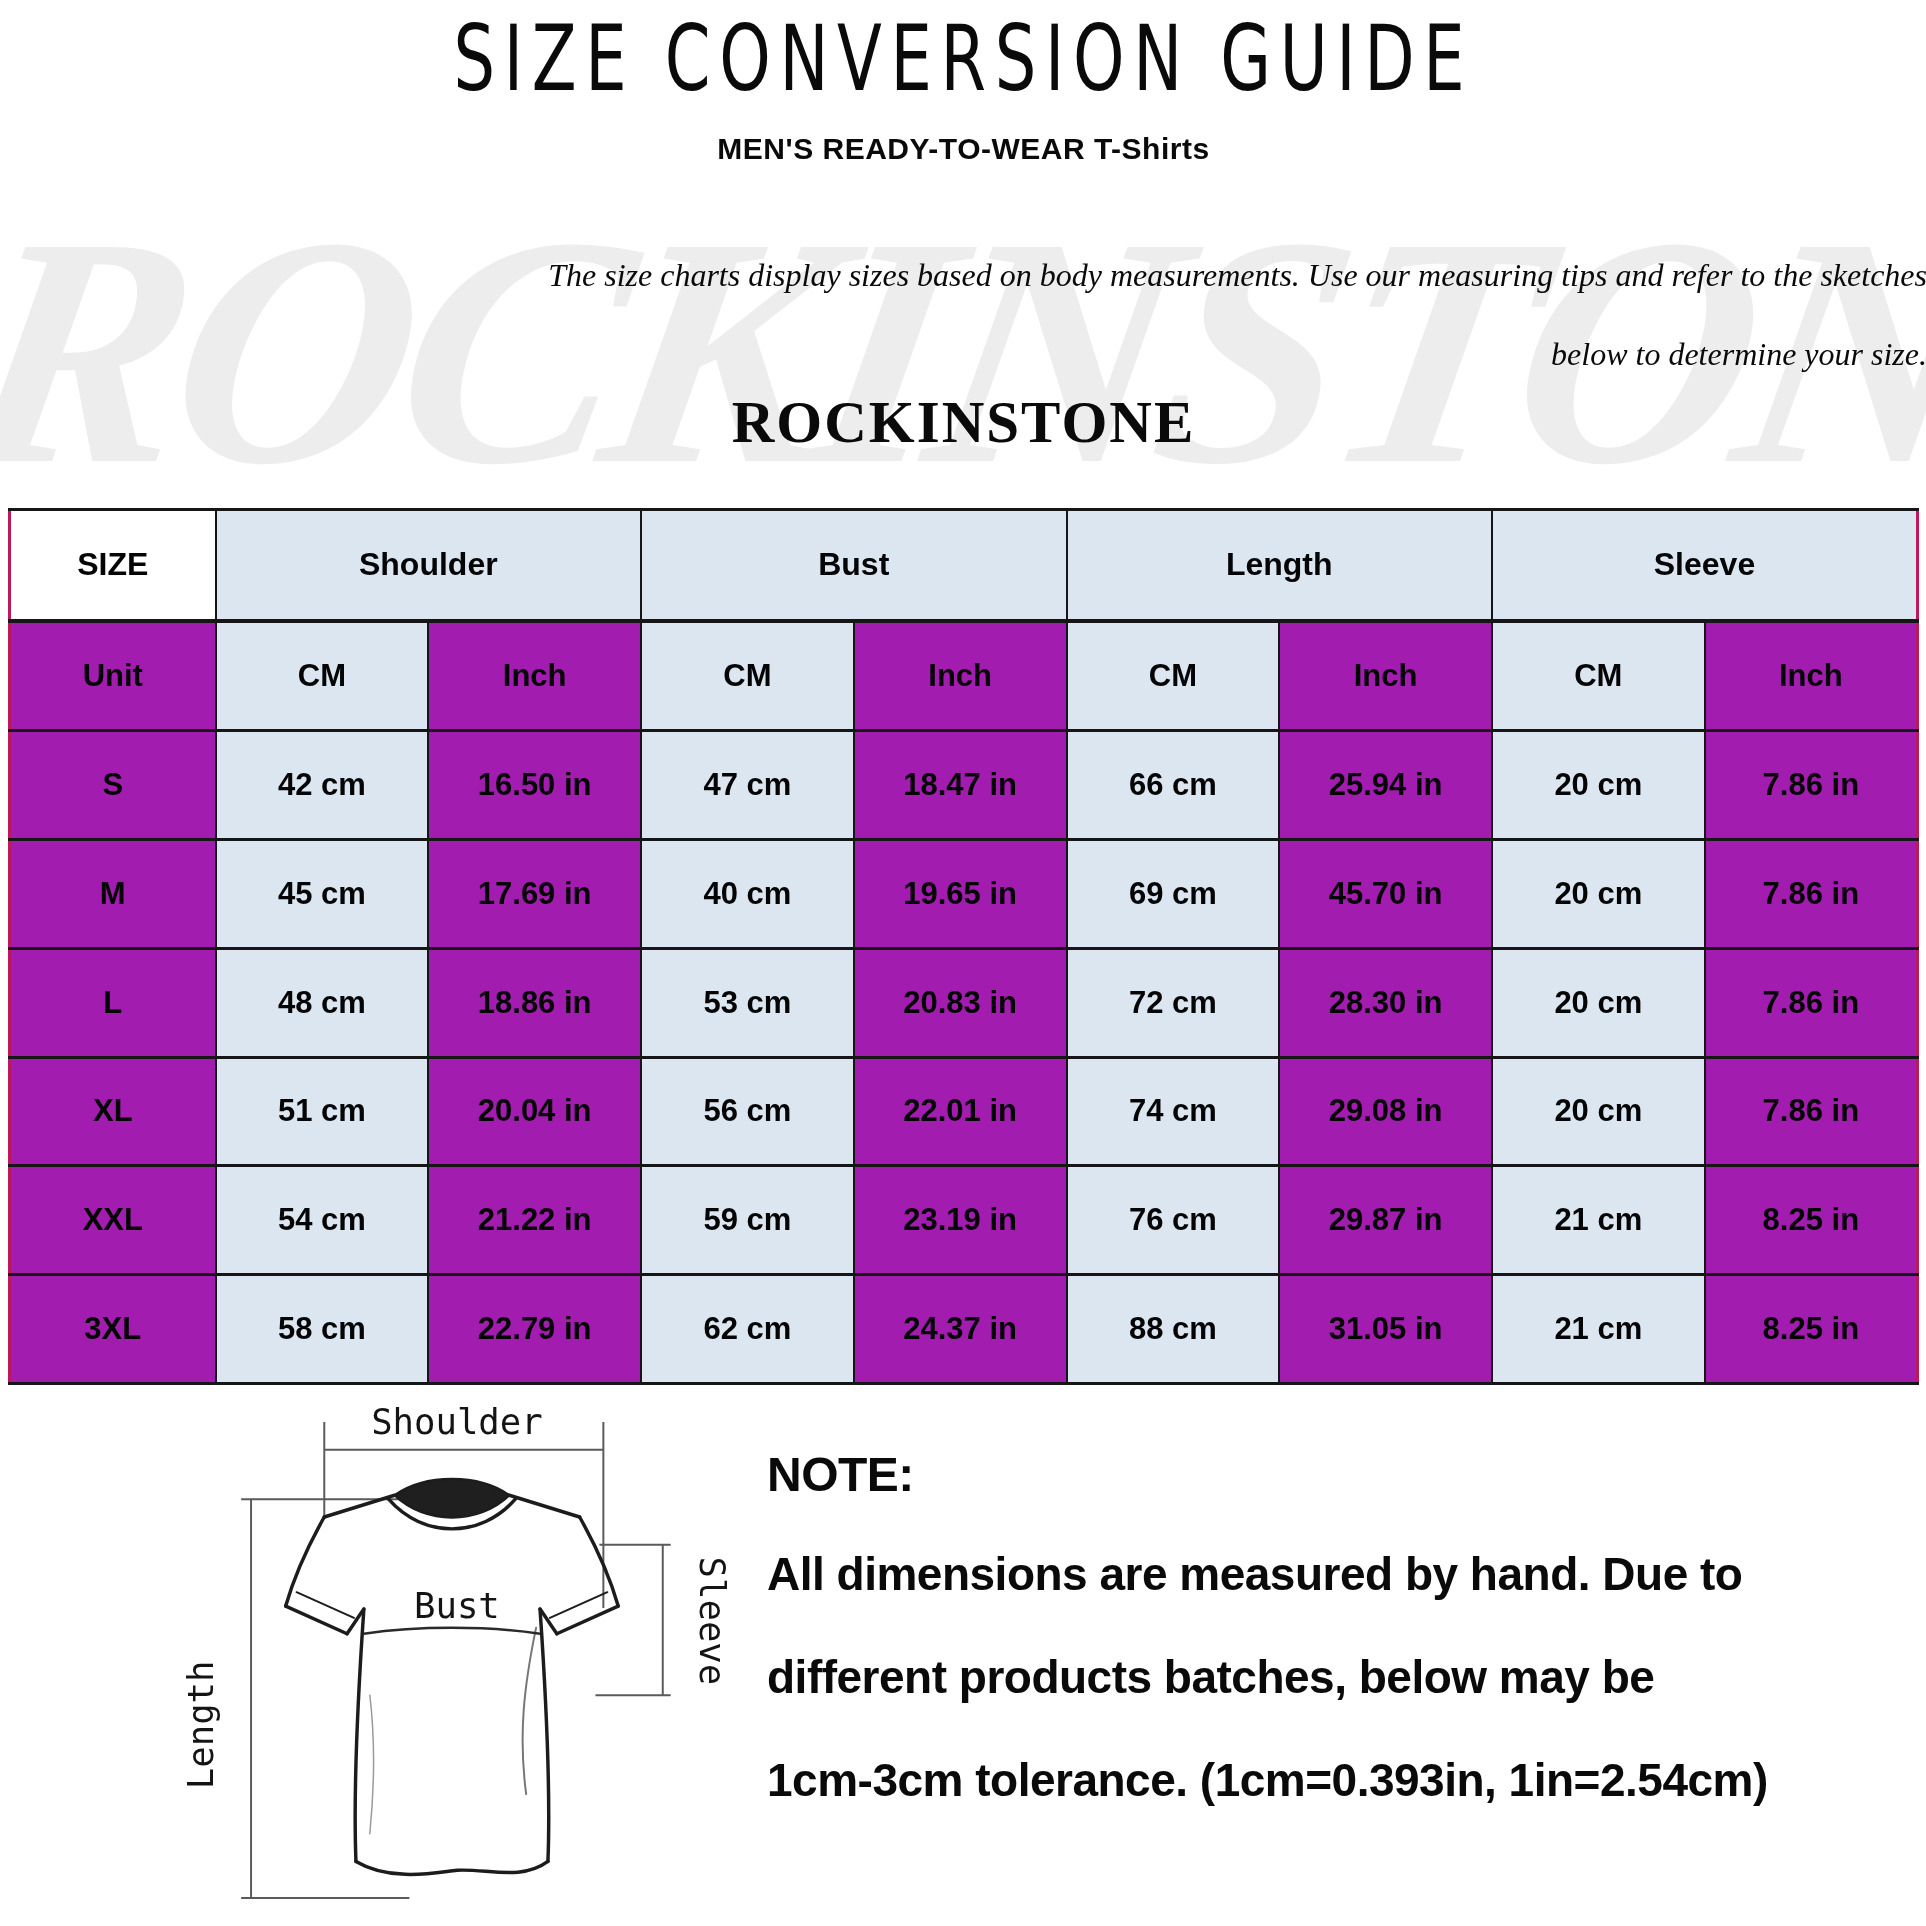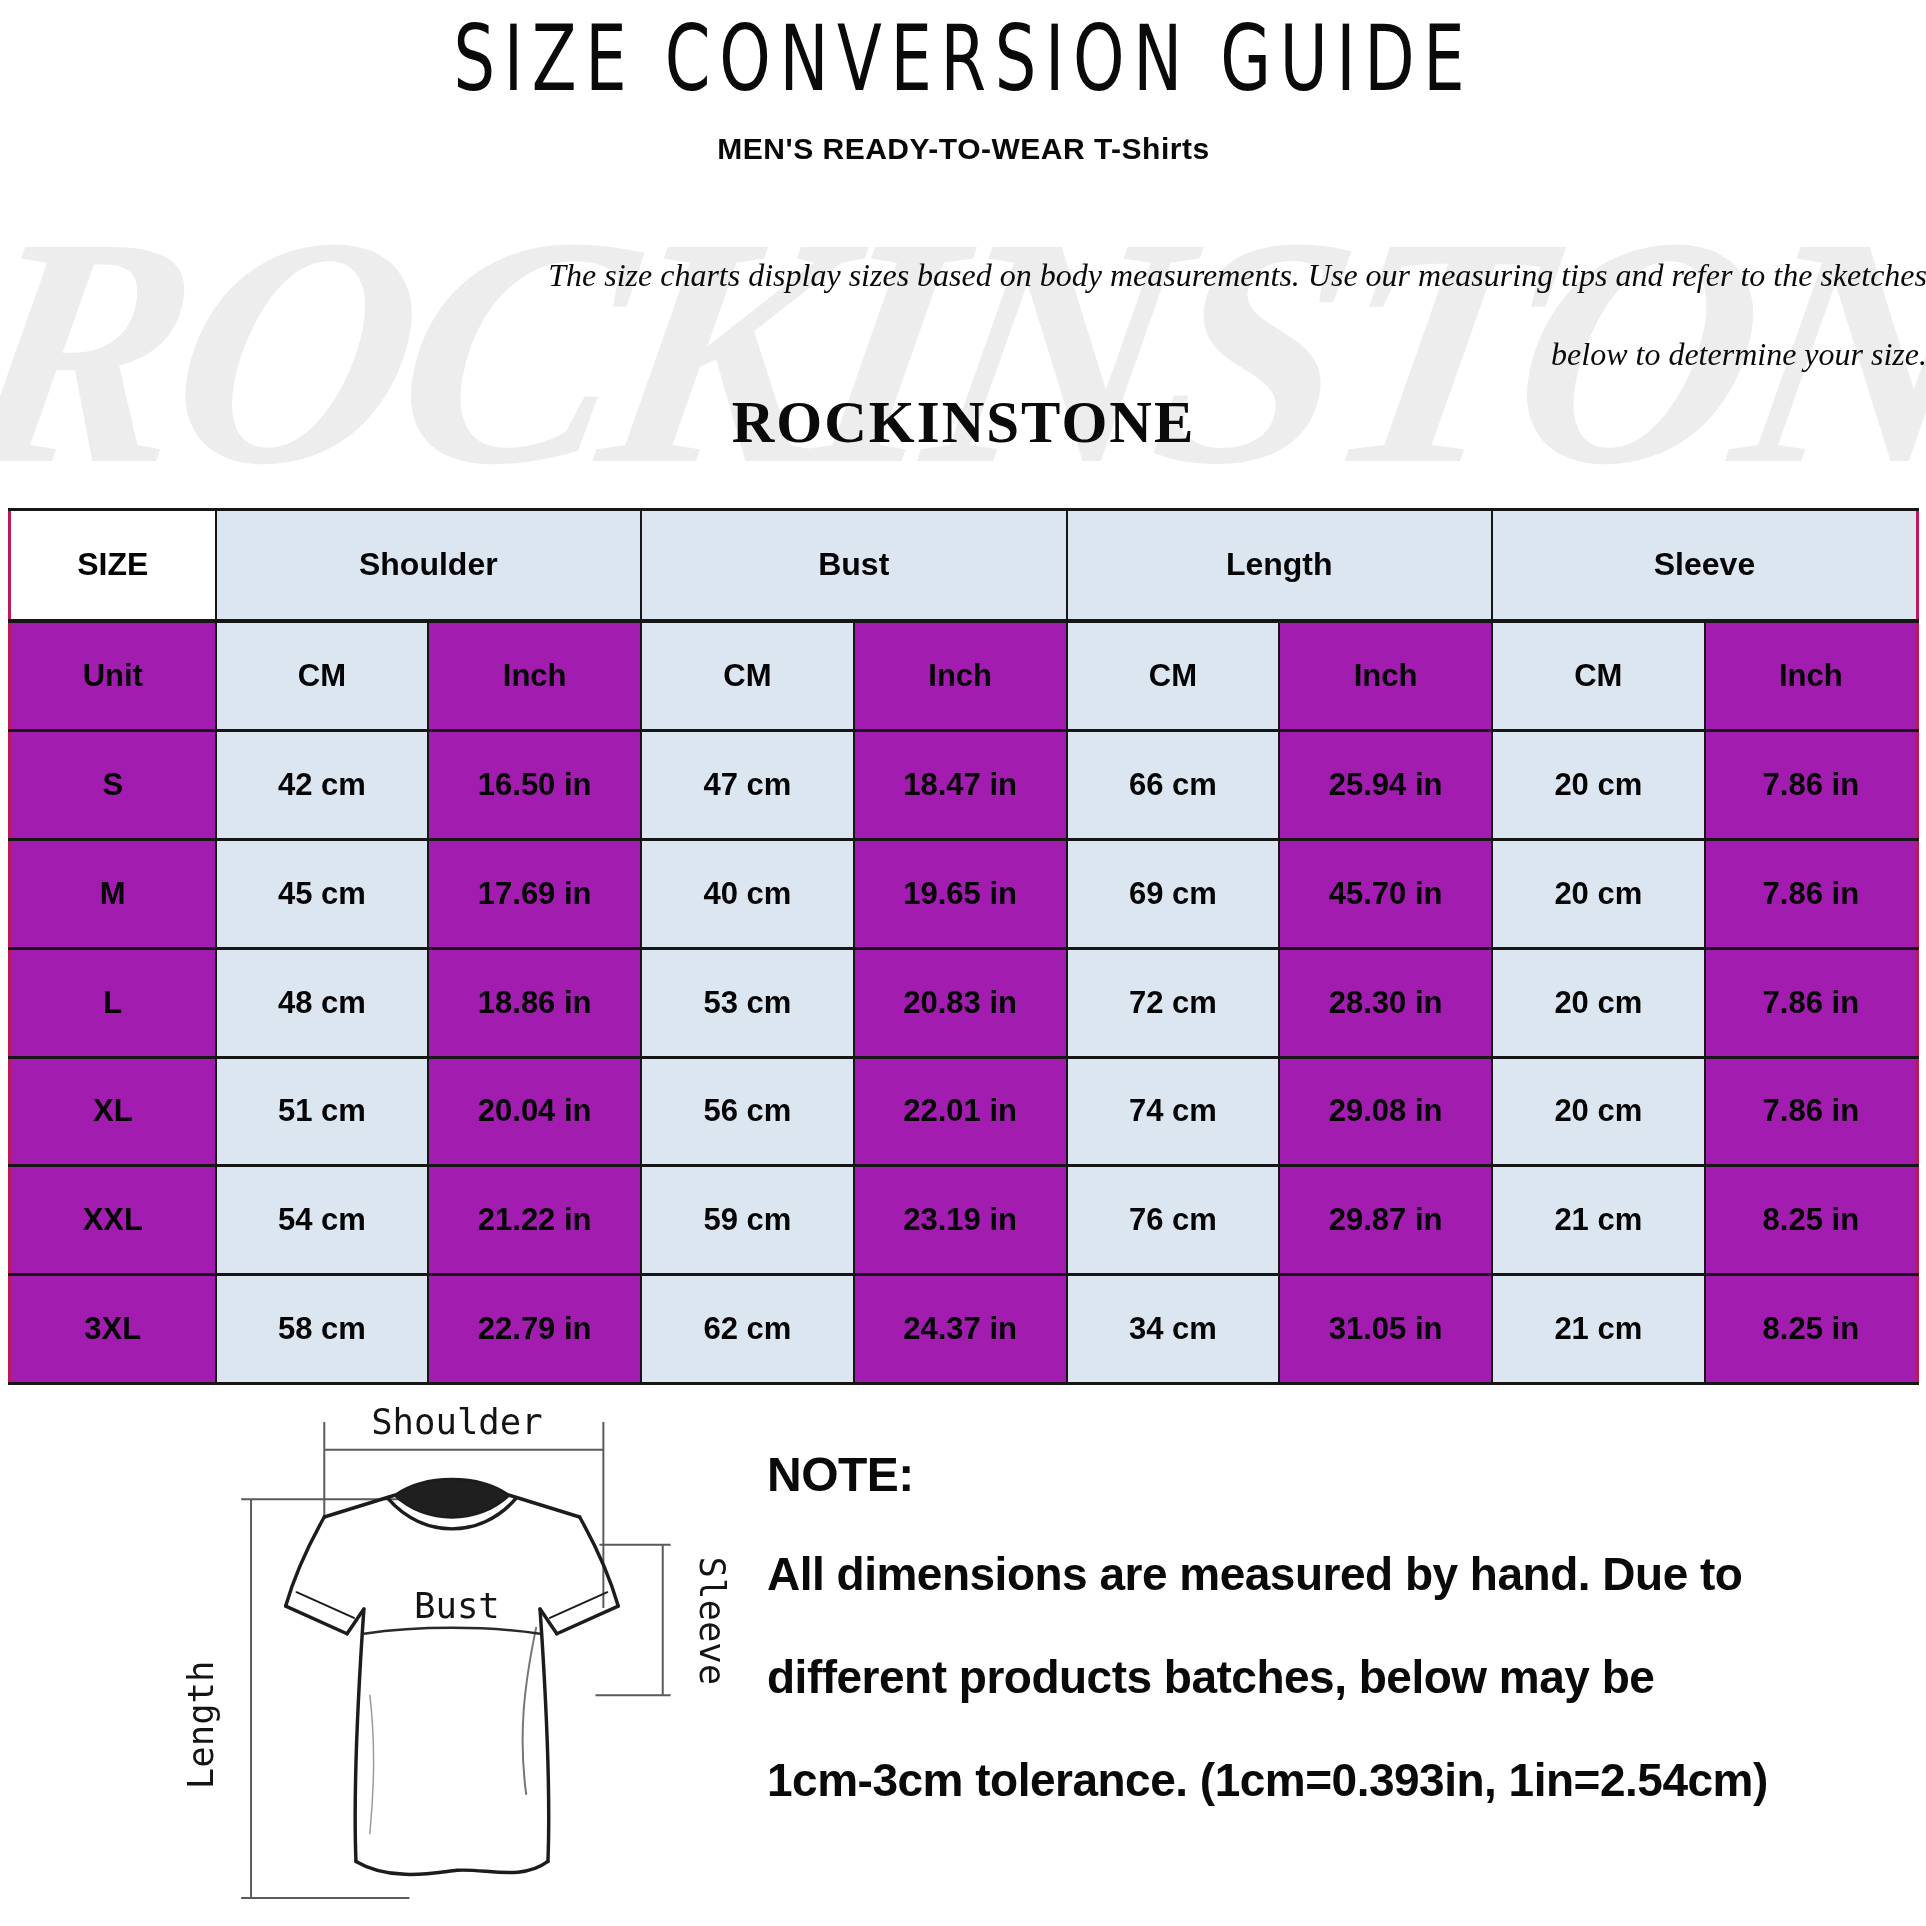--- a/index.html
+++ b/index.html
@@ -160,21 +160,21 @@
     <td>29.87 in</td>
     <td>21 cm</td>
     <td>8.25 in</td>
   </tr>
   <tr class="body">
     <td>3XL</td>
     <td>58 cm</td>
     <td>22.79 in</td>
     <td>62 cm</td>
     <td>24.37 in</td>
-    <td>34 cm</td>
+    <td>88 cm</td>
     <td>31.05 in</td>
     <td>21 cm</td>
     <td>8.25 in</td>
   </tr>
 </tbody>
   </table>
 
 <svg class="diagram" viewBox="0 0 580 530" xmlns="http://www.w3.org/2000/svg">
 
   <g stroke="#5a5a5a" stroke-width="2" fill="none">

